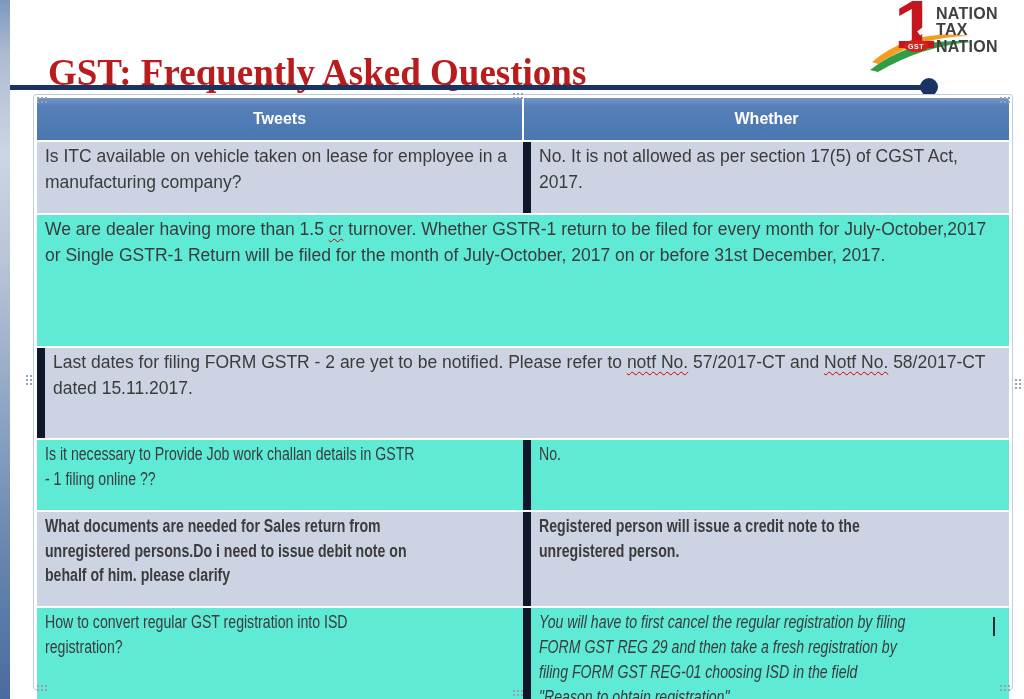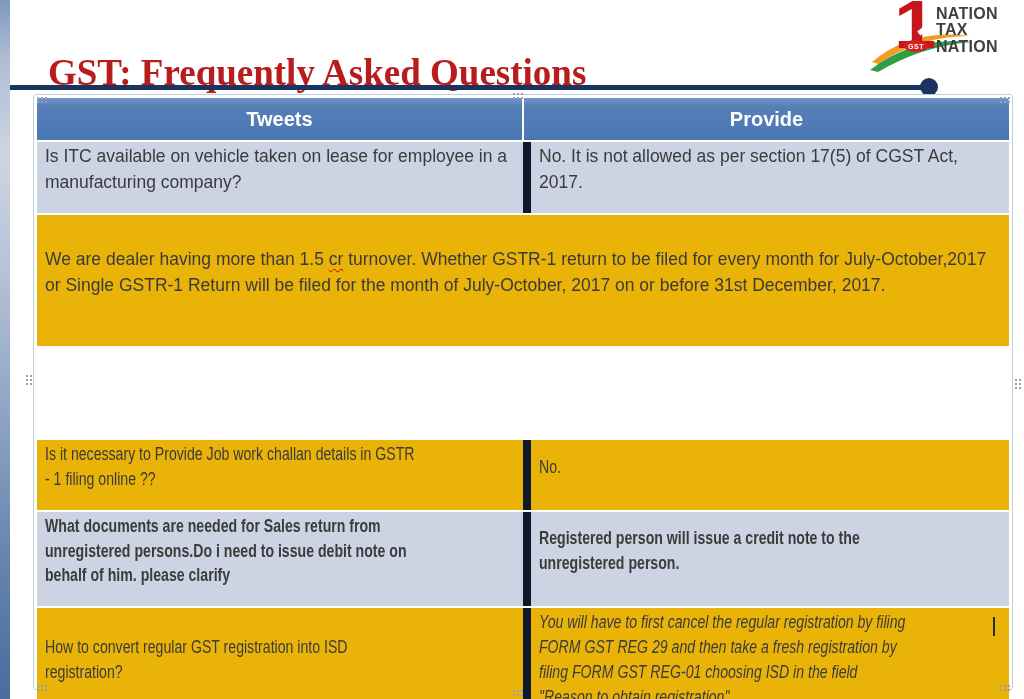--- a/index.html
+++ b/index.html
@@ -28,30 +28,30 @@
     color:#fff;font-size:7px;font-weight:bold;display:flex;align-items:center;justify-content:center;letter-spacing:.5px;}
   .logo-text{position:absolute;left:66px;top:4px;color:#404040;font-weight:bold;font-size:16px;
     line-height:1.02;letter-spacing:.3px;}
 
   
   .tbl{position:absolute;left:33px;top:94px;width:980px;height:596px;background:#fff;
     border:1px solid #bfcddd;border-radius:3px;padding:3px;box-sizing:border-box;
     display:flex;flex-direction:column;}
   .thead{display:flex;flex:0 0 42px;}
   .th{flex:1 1 50%;display:flex;align-items:center;justify-content:center;color:#fff;font-weight:bold;
-    font-size:20px;background:linear-gradient(180deg,#7396ca 0%,#567fb8 20%,#4a77b2 100%);}
+    font-size:16px;background:linear-gradient(180deg,#7396ca 0%,#567fb8 20%,#4a77b2 100%);}
   .th.first{border-radius:3px 0 0 0;margin-right:2px;}
   .th.last{border-radius:0 3px 0 0;}
   .tbody{flex:1 1 auto;display:flex;flex-direction:column;}
   .tr{display:flex;border-top:2px solid #fff;box-sizing:border-box;}
-  .td{box-sizing:border-box;flex:1 1 50%;padding:2px 10px 18px 8px;display:flex;align-items:center;
+  .td{box-sizing:border-box;flex:1 1 50%;padding:2px 10px 18px 8px;display:flex;
     font-size:17.5px;line-height:1.46;color:#3b3b3b;position:relative;}
   .td.answer{border-left:8px solid #0f172a;}
   .band-d>.td{background:#ccd3e2;}
-  .band-l>.td{background:#eab308;}
+  .band-l>.td{background:#5eead4;}
   .tr.lastrow>.td.tweet{border-radius:0 0 0 3px;}
   .tr.lastrow>.td.answer{border-radius:0 0 3px 0;font-style:italic;}
   .cd .txt{display:inline-block;width:124%;transform:scaleX(0.8065);transform-origin:0 50%;line-height:1.42;}
   .sq{text-decoration-line:underline;text-decoration-style:wavy;text-decoration-color:#cc0000;
     text-decoration-thickness:1px;text-underline-offset:3px;}
   .caret{position:absolute;right:14px;top:9px;width:2px;height:19px;background:#2a2a2a;}
 
   
   .grip{position:absolute;background-image:radial-gradient(circle,#93a2b4 1px,transparent 1.4px);
     background-size:4px 4px;}
@@ -81,37 +81,40 @@
     <div class="logo-text">
       <div>NATION</div>
       <div>TAX</div>
       <div>NATION</div>
     </div>
   </div>
 
   <div class="tbl">
     <div class="thead">
       <div class="th first">Tweets</div>
-      <div class="th last">Provide</div>
+      <div class="th last">Whether</div>
     </div>
     <div class="tbody" id="tbody">
         <div class="tr band-d" style="flex: 0 0 64px;">
           <div class="td tweet">
             <span class="txt">Is ITC available on vehicle taken on lease for employee in a manufacturing company?</span>
           </div>
           <div class="td answer">
             <span class="txt">No. It is not allowed as per section 17(5) of CGST Act, 2017.</span>
           </div>
         </div>
         <div class="tr band-l" style="flex: 0 0 133px;">
           <div class="td tweet">
             <span class="txt">We are dealer having more than 1.5 <span class="sq">cr</span> turnover. Whether GSTR-1 return to be filed for every month for July-October,2017 or Single GSTR-1 Return will be filed for the month of July-October, 2017 on or before 31st December, 2017.</span>
           </div>
         </div>
         <div class="tr band-d" style="flex: 0 0 92px;">
+          <div class="td answer">
+            <span class="txt">Last dates for filing FORM GSTR - 2 are yet to be notified. Please refer to <span class="sq">notf No.</span> 57/2017-CT and <span class="sq">Notf No.</span> 58/2017-CT dated 15.11.2017.</span>
+          </div>
         </div>
         <div class="tr band-l cd" style="flex: 0 0 62px;">
           <div class="td tweet">
             <span class="txt">Is it necessary to Provide Job work challan details in GSTR - 1 filing online ??</span>
           </div>
           <div class="td answer">
             <span class="txt">No.</span>
           </div>
         </div>
         <div class="tr band-d cd" style="flex: 0 0 83px; font-weight: bold;">

